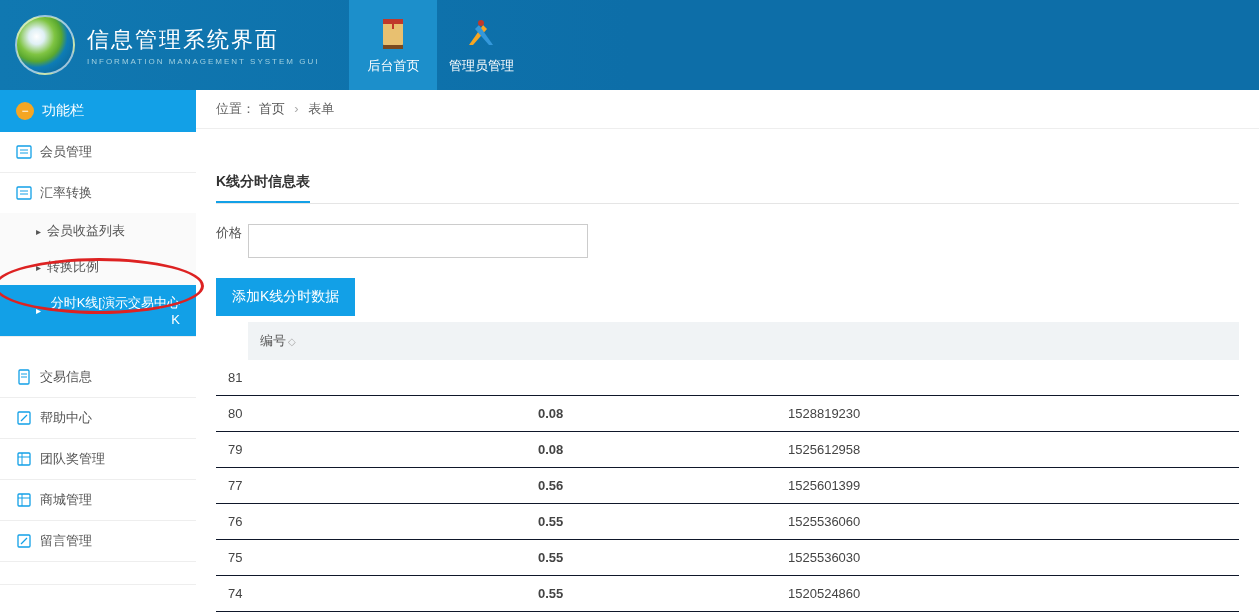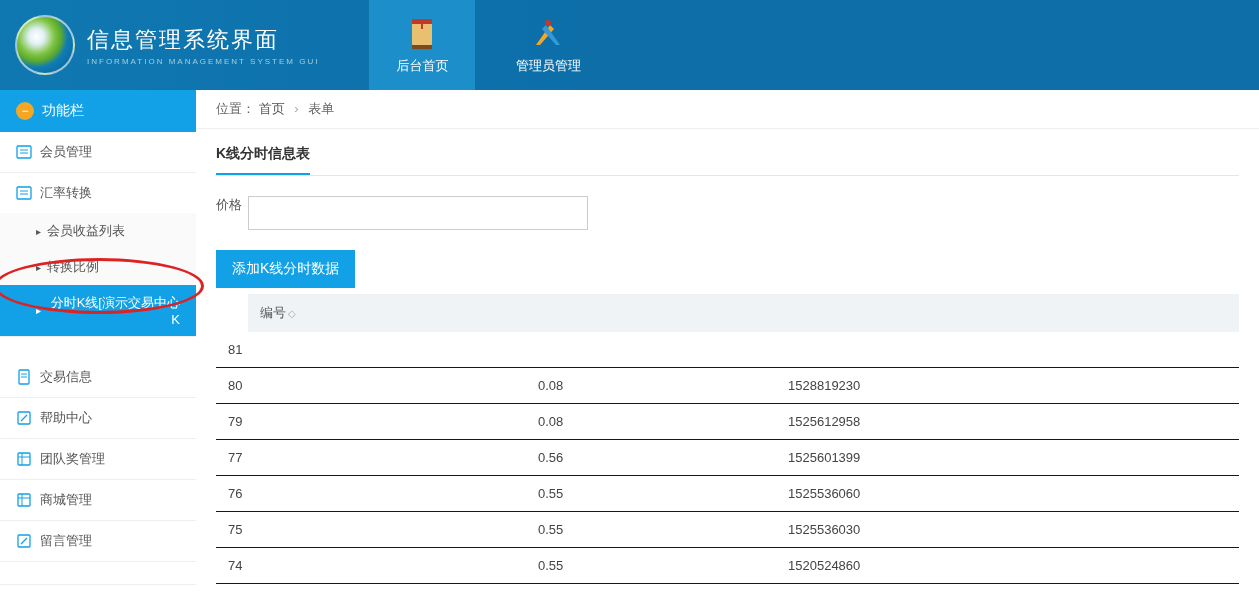--- a/index.html
+++ b/index.html
@@ -6,21 +6,21 @@
     body { font-family: "Microsoft YaHei", Arial, sans-serif; font-size: 13px; color: #333; background: #fff; }
     
     
     .header { height: 90px; background: linear-gradient(to right, #1078b1, #0d6ea8, #0d6ea8); display: flex; align-items: center; padding-left: 15px; }
     .logo { width: 60px; height: 60px; border-radius: 50%; background: radial-gradient(circle at 35% 35%, #fff 0%, #e0f0f5 15%, #7fc442 35%, #5aa82f 48%, #0e7cb5 60%, #0a5a8a 100%); border: 2px solid rgba(255,255,255,0.6); margin-right: 12px; flex-shrink: 0; position: relative; overflow: hidden; }
     .logo::before { content: ""; position: absolute; width: 65px; height: 65px; border: 4px solid rgba(255,255,255,0.35); border-radius: 50%; top: -8px; left: -8px; }
     .app-title { color: #fff; }
     .app-title h1 { font-size: 22px; font-weight: 500; letter-spacing: 2px; }
     .app-title .subtitle { font-size: 8px; color: #a0d0e0; letter-spacing: 2px; margin-top: 2px; }
     .nav-tabs { display: flex; margin-left: 30px; height: 90px; }
-    .nav-tab { width: 106px; display: flex; flex-direction: column; align-items: center; justify-content: center; color: #fff; font-size: 13px; cursor: pointer; gap: 6px; margin-left: 20px; }
+    .nav-tab { width: 88px; display: flex; flex-direction: column; align-items: center; justify-content: center; color: #fff; font-size: 13px; cursor: pointer; gap: 6px; }
     .nav-tab.active { background: #1c8fcb; }
     .nav-tab .icon { width: 36px; height: 36px; display: flex; align-items: center; justify-content: center; }
     .book-icon svg, .tools-icon svg { width: 36px; height: 36px; }
     
     
     .container { display: flex; }
     .sidebar { width: 196px; background: #fff; flex-shrink: 0; }
     .content { flex: 1; padding: 0; min-width: 0; }
     
     
@@ -34,32 +34,32 @@
     .sb-sub-item.active { background: #12a0e7; color: #fff; }
     .sb-sub-item .caret { font-size: 10px; }
     
     
     .breadcrumb { padding: 10px 20px; border-bottom: 1px solid #eee; color: #666; font-size: 13px; }
     .breadcrumb .sep { margin: 0 6px; color: #aaa; }
     
     
     .panel { padding: 16px 20px 0 20px; }
     .panel-title { font-weight: bold; color: #333; font-size: 14px; padding-bottom: 10px; border-bottom: 2px solid #12a0e7; display: inline-block; }
-    .panel-title-wrap { border-bottom: 1px solid #e5e5e5; margin-bottom: 20px; }
+    .panel-title-wrap { border-bottom: 1px solid #e5e5e5; margin-bottom: 20px; margin-top: 28px; }
     .form-row { display: flex; align-items: flex-start; gap: 6px; margin-bottom: 20px; }
     .form-row label { color: #555; font-size: 13px; }
     .form-row input { height: 34px; width: 340px; border: 1px solid #ccc; padding: 0 8px; font-size: 13px; }
     .btn-primary { background: #12a0e7; color: #fff; border: none; padding: 10px 16px; font-size: 14px; cursor: pointer; }
     
     
     .table { width: 100%; margin-top: 6px; }
     .thead { background: #f0f3f5; display: flex; padding: 10px 12px; font-size: 13px; color: #555; margin-left: 32px; }
     .trow { display: flex; padding: 10px 12px; border-bottom: 1px solid #0f172a; font-size: 13px; color: #444; }
     .col1 { width: 310px; }
-    .col2 { width: 250px; }
+    .col2 { width: 250px; font-weight: bold; }
     .col3 { flex: 1; }
     .sort { color: #aaa; font-size: 10px; margin-left: 2px; }
     
     
     .red-ellipse { position: absolute; border: 3px solid #d22; border-radius: 50%; pointer-events: none; z-index: 50; }
     .sidebar-wrap { position: relative; }
   </style>
 </head>
 <body>
 

